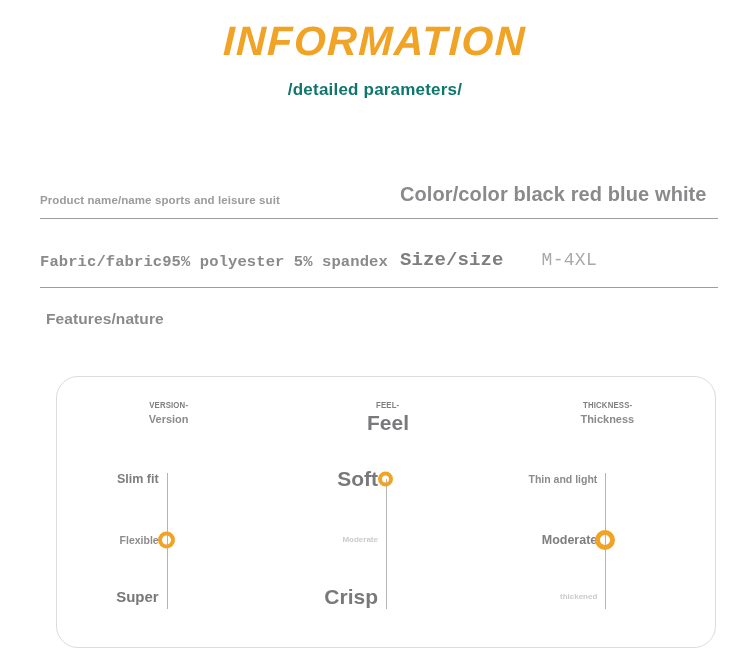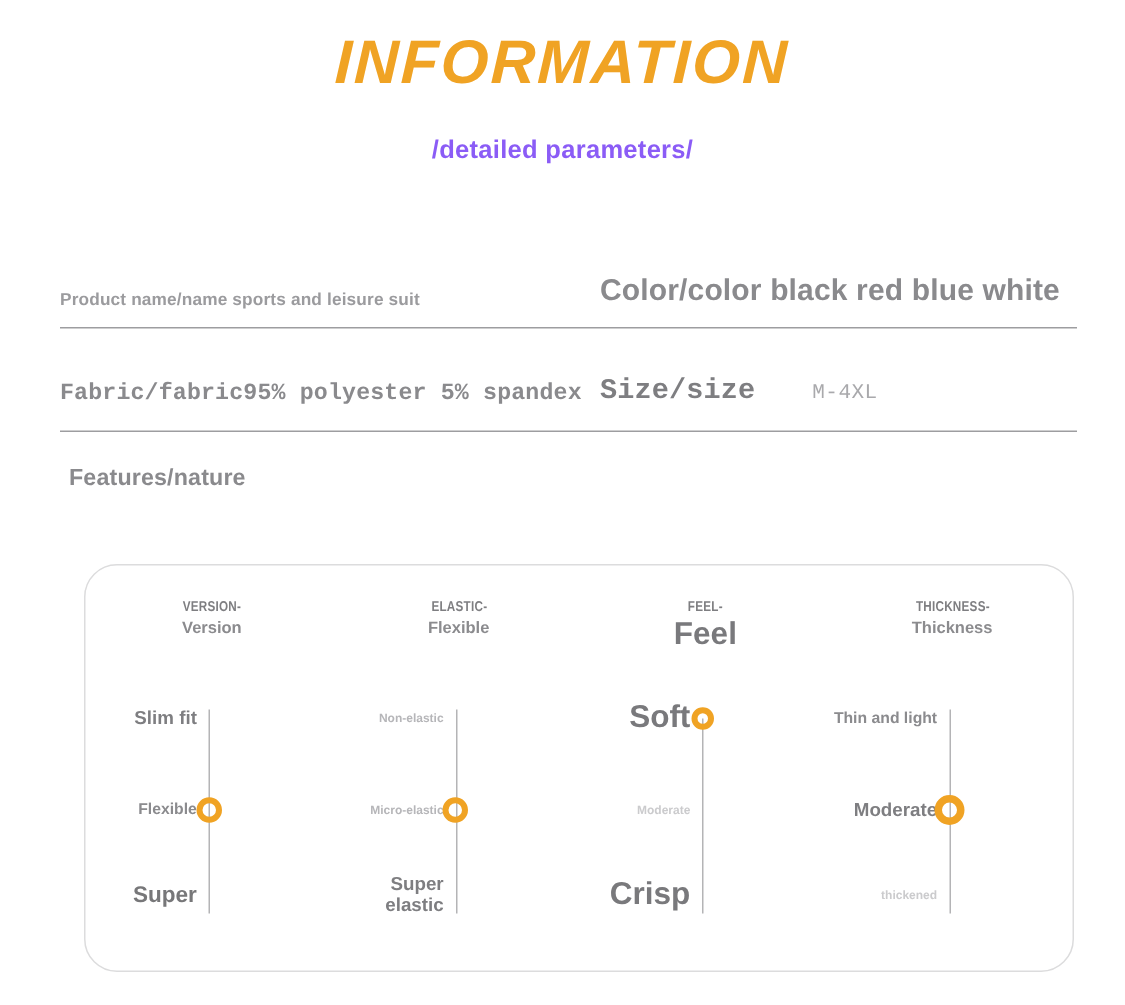--- a/index.html
+++ b/index.html
@@ -27,26 +27,26 @@
     padding-top: 18px;
     font-size: 41px;
     line-height: 46px;
     font-style: italic;
     font-weight: bold;
     letter-spacing: 1.5px;
     color: #F0A324;
     transform: skewX(-2deg);
   }
   .subtitle {
-    margin: 10px;
+    margin: 0;
     padding-top: 16px;
     font-size: 17px;
     font-weight: bold;
     letter-spacing: 0.2px;
-    color: #8b5cf6;
+    color: #0f766e;
   }
 
   
   .spec-rows {
     position: absolute;
     top: 150px;
     left: 40px;
     width: 678px;
   }
   .spec-row {
@@ -92,21 +92,21 @@
     color: #8a8a8d;
     letter-spacing: 0.1px;
   }
   .lbl-size {
     font-size: 19px;
     font-weight: bold;
     color: #7e7e81;
     letter-spacing: 0.1px;
   }
   .lbl-size-val {
-    font-size: 14px;
+    font-size: 18px;
     font-weight: normal;
     color: #a9a9ac;
     margin-left: 38px;
     letter-spacing: 0.3px;
   }
   .lbl-features {
     position: absolute;
     top: 310px;
     left: 46px;
     font-size: 15.5px;
@@ -260,31 +260,20 @@
   <div class="cols" id="cols">
       <div class="col">
         <div class="col-head">
           <span class="head-en">VERSION-</span>
           <span class="head-cn">Version</span>
         </div>
         <div class="axis" style="top: 96px; height: 136px;"></div>
         <div class="tick sz-m" style="top: 102px; transform: translateY(-50%);">Slim fit</div>
         <div class="tick sz-s" style="top: 163px; transform: translateY(-50%);">Flexible</div>
         <div class="tick sz-l" style="top: 220px; transform: translateY(-50%);">Super</div>
-        <div class="ring mid" style="top: 163px; transform: translateY(-50%);"></div>
-      </div>
-      <div class="col">
-        <div class="col-head">
-          <span class="head-en">ELASTIC-</span>
-          <span class="head-cn">Flexible</span>
-        </div>
-        <div class="axis" style="top: 96px; height: 136px;"></div>
-        <div class="tick sz-xs" style="top: 102px; transform: translateY(-50%);">Non-elastic</div>
-        <div class="tick sz-xs" style="top: 163px; transform: translateY(-50%);">Micro-elastic</div>
-        <div class="tick sz-m" style="top: 220px; transform: translateY(-50%);">Super elastic</div>
         <div class="ring mid" style="top: 163px; transform: translateY(-50%);"></div>
       </div>
       <div class="col" data-emph="1">
         <div class="col-head">
           <span class="head-en">FEEL-</span>
           <span class="head-cn">Feel</span>
         </div>
         <div class="axis" style="top: 102px; height: 130px;"></div>
         <div class="tick sz-xl" style="top: 102px; transform: translateY(-50%);">Soft</div>
         <div class="tick sz-xs faded" style="top: 163px; transform: translateY(-50%);">Moderate</div>

